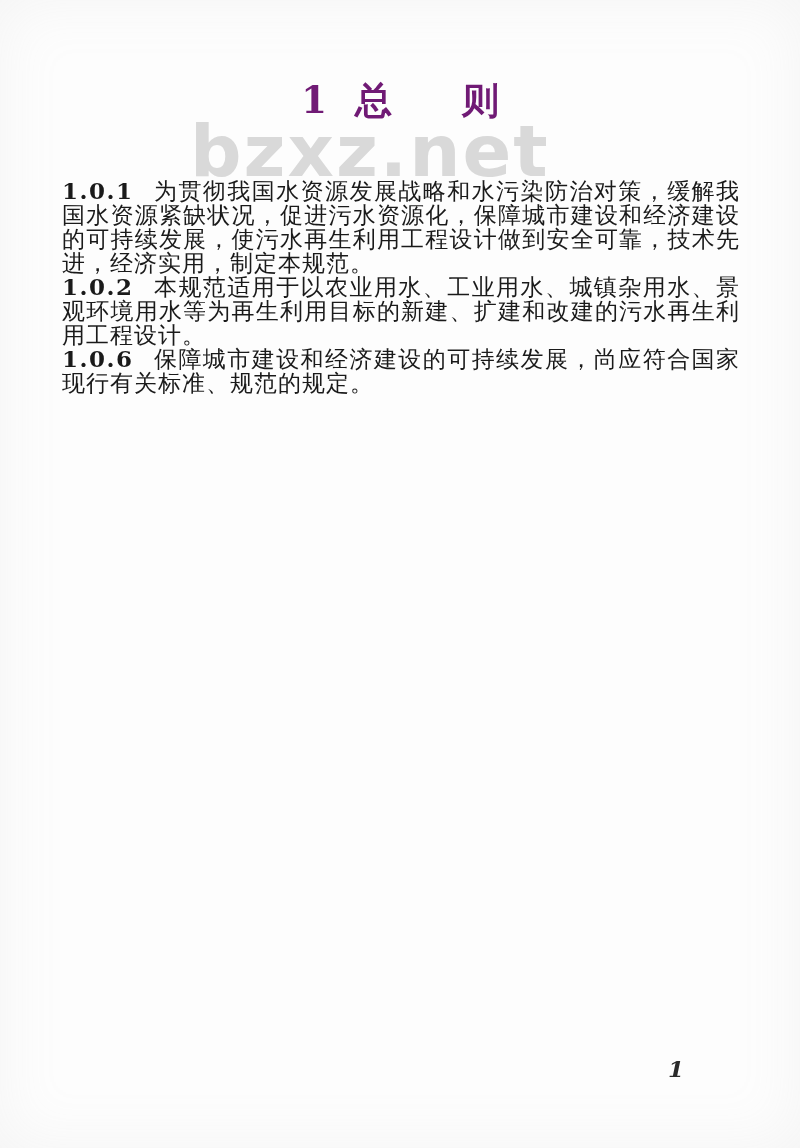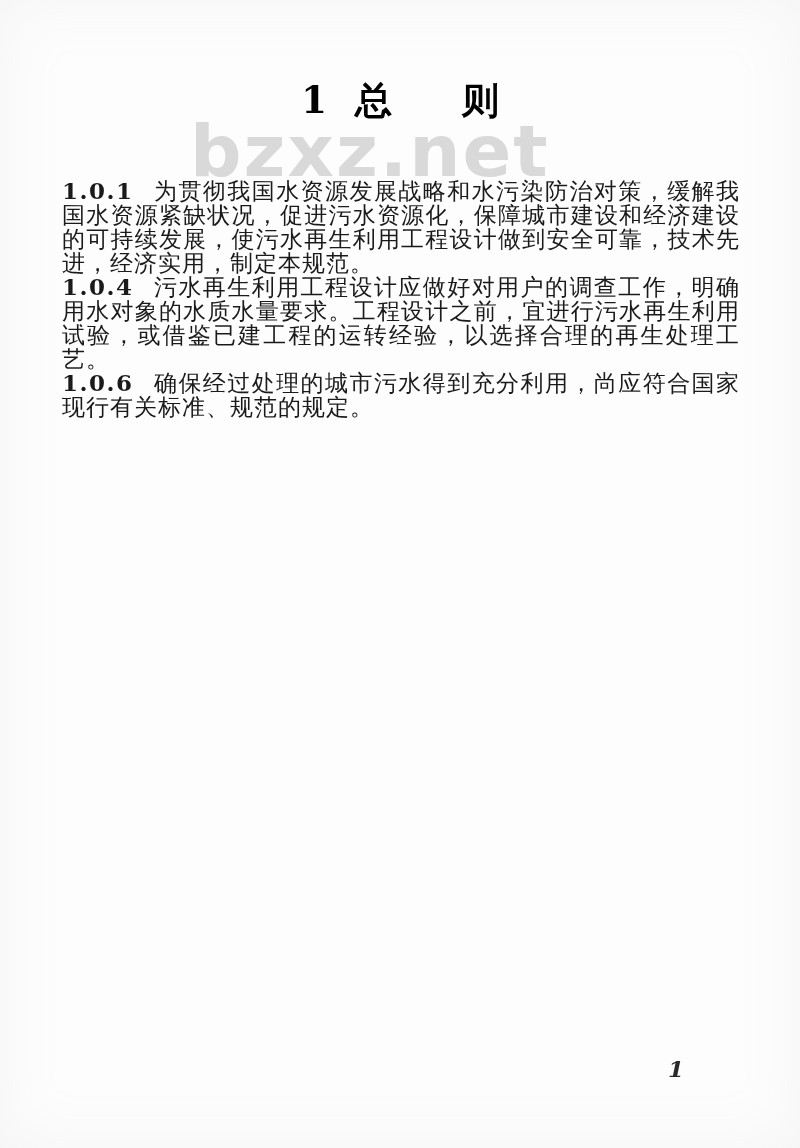--- a/index.html
+++ b/index.html
@@ -21,21 +21,21 @@
   
   .doc-title {
     position: absolute;
     top: 76px;
     left: 0;
     width: 100%;
     margin: 0;
     text-align: center;
     font-size: 37px;
     font-weight: bold;
-    color: #000000;
+    color: #701a75;
     white-space: nowrap;
   }
   .doc-title .title-num {
     margin-right: 28px;
   }
   .doc-title .title-word-2 {
     margin-left: 70px;
   }
   
   .watermark {
@@ -92,23 +92,23 @@
 <div class="page">
 
   <h1 class="doc-title"><span class="title-num">1</span><span class="title-word-1">总</span><span class="title-word-2">则</span></h1>
 
   <div class="watermark">bzxz.net</div>
 
   <div class="content">
 
       <p class="clause"><span class="clause-num">1.0.1</span><span class="clause-text">为贯彻我国水资源发展战略和水污染防治对策，缓解我国水资源紧缺状况，促进污水资源化，保障城市建设和经济建设的可持续发展，使污水再生利用工程设计做到安全可靠，技术先进，经济实用，制定本规范。</span></p>
 
+      <p class="clause"><span class="clause-num">1.0.2</span><span class="clause-text">本规范适用于以农业用水、工业用水、城镇杂用水、景观环境用水等为再生利用目标的新建、扩建和改建的污水再生利用工程设计。</span></p>
 
 
-      <p class="clause"><span class="clause-num">1.0.4</span><span class="clause-text">污水再生利用工程设计应做好对用户的调查工作，明确用水对象的水质水量要求。工程设计之前，宜进行污水再生利用试验，或借鉴已建工程的运转经验，以选择合理的再生处理工艺。</span></p>
 
 
-      <p class="clause"><span class="clause-num">1.0.6</span><span class="clause-text">确保经过处理的城市污水得到充分利用，尚应符合国家现行有关标准、规范的规定。</span></p>
+      <p class="clause"><span class="clause-num">1.0.6</span><span class="clause-text">保障城市建设和经济建设的可持续发展，尚应符合国家现行有关标准、规范的规定。</span></p>
     </div>
 
   <div class="page-number">1</div>
 
 </div>
 
 </body></html>

